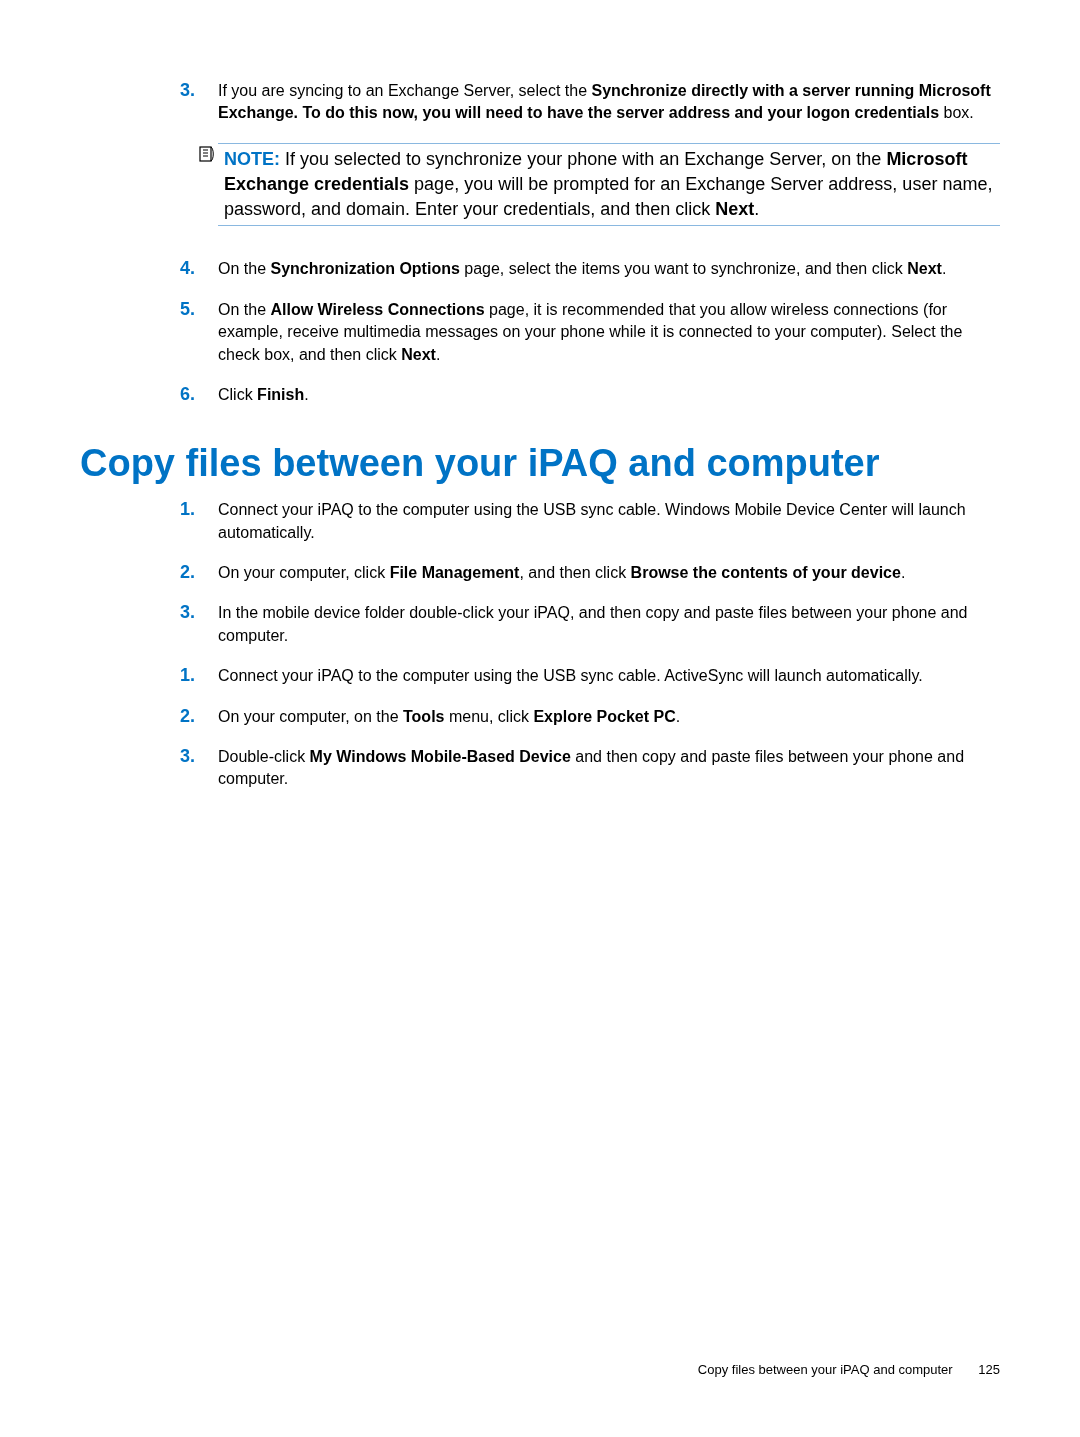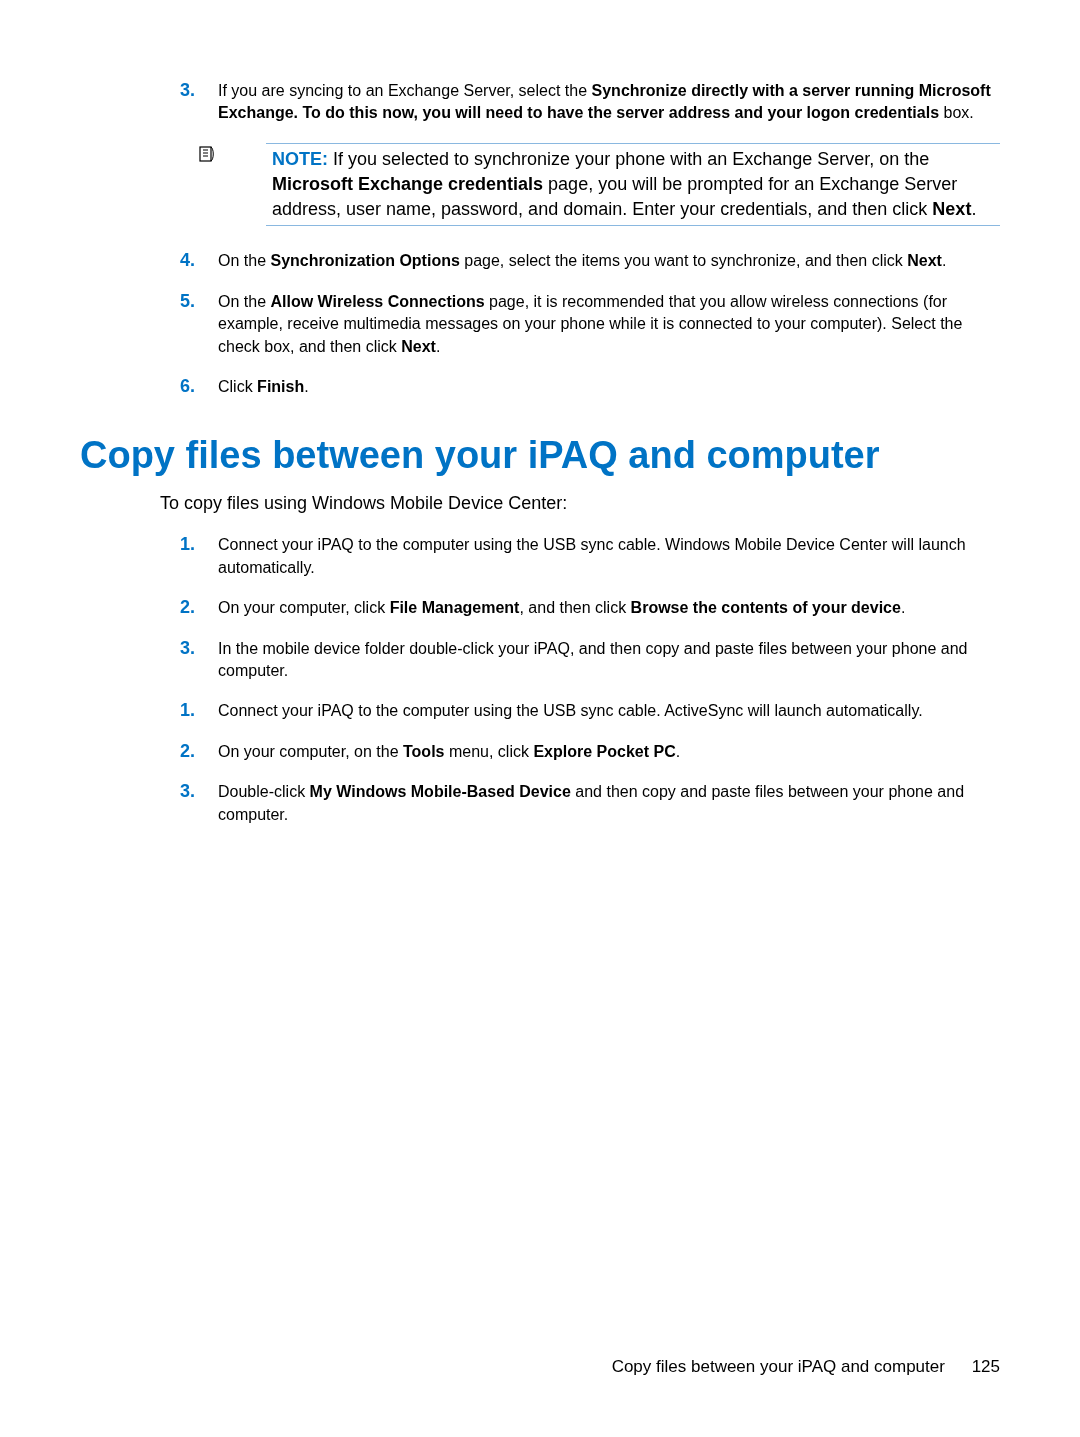--- a/index.html
+++ b/index.html
@@ -28,23 +28,22 @@
     font-size: 18px;
     width: 38px;
     flex-shrink: 0;
   }
   .ol-body {
     font-size: 16px;
     line-height: 1.4;
   }
   .note-block {
     margin-left: 100px;
-    margin-bottom: 24px;
+    margin-bottom: 32px;
     display: flex;
-    gap: 48px;
   }
   .note-block.inner {
     margin-left: 118px;
   }
   .note-icon {
     width: 20px;
     flex-shrink: 0;
     padding-top: 2px;
   }
   .note-icon svg { display: block; }
@@ -70,21 +69,21 @@
   .intro {
     font-size: 18px;
     line-height: 1.4;
     margin-left: 80px;
     margin-bottom: 18px;
   }
   .footer {
     position: absolute;
     bottom: 60px;
     right: 80px;
-    font-size: 17px;
+    font-size: 13px;
     text-align: center;
   }
   .pgnum { margin-left: 22px; }
   b { font-weight: bold; }
 </style>
 </head>
 <body>
 
 <div class="page">
 
@@ -114,21 +113,20 @@
     <div class="ol-body"><span>On the </span><b>Allow Wireless Connections</b><span> page, it is recommended that you allow wireless connections (for example, receive multimedia messages on your phone while it is connected to your computer). Select the check box, and then click </span><b>Next</b><span>.</span></div>
   </div>
 
   <div class="ol-item level2">
     <div class="ol-num">6.</div>
     <div class="ol-body"><span>Click </span><b>Finish</b><span>.</span></div>
   </div>
 
   <h1 class="section">Copy files between your iPAQ and computer</h1>
 
-  <p class="intro">To copy files using Windows Mobile Device Center:</p>
 
   <div class="ol-item">
     <div class="ol-num">1.</div>
     <div class="ol-body"><span>Connect your iPAQ to the computer using the USB sync cable. Windows Mobile Device Center will launch automatically.</span></div>
   </div>
 
   <div class="ol-item">
     <div class="ol-num">2.</div>
     <div class="ol-body"><span>On your computer, click </span><b>File Management</b><span>, and then click </span><b>Browse the contents of your device</b><span>.</span></div>
   </div>

